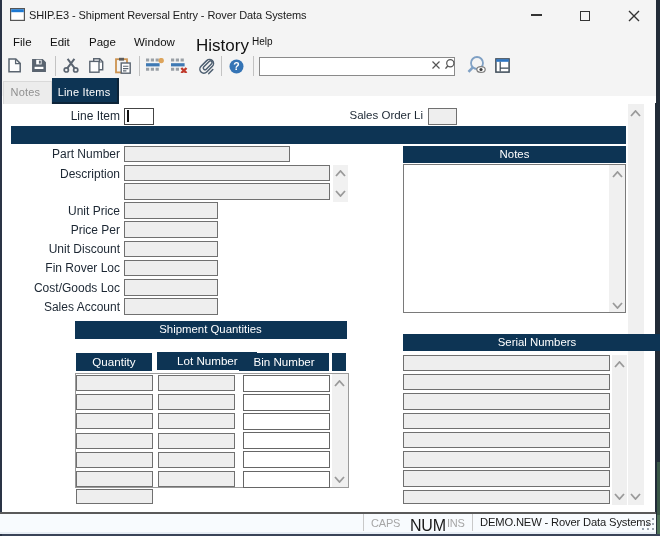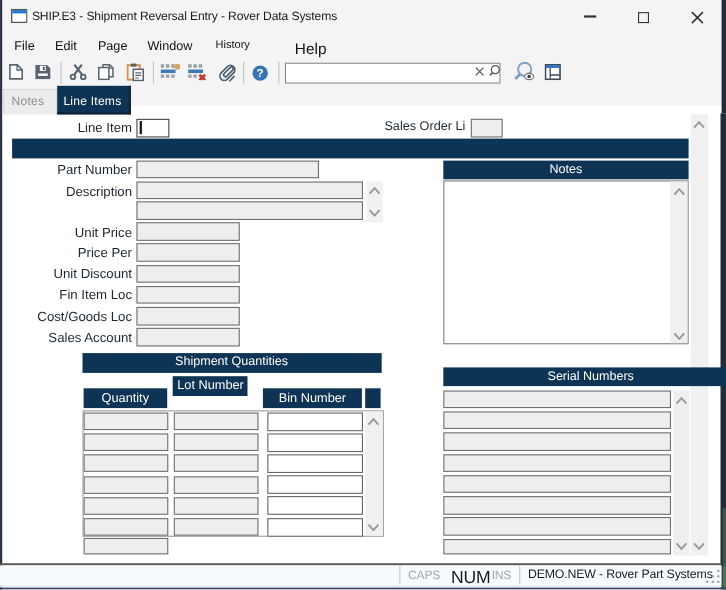--- a/index.html
+++ b/index.html
@@ -9,22 +9,22 @@
 <div class="lbl" style="left:29px;top:9px;text-align:left;font-size:11px;letter-spacing:-0.1px;color:#1a1a1a">SHIP.E3 - Shipment Reversal Entry - Rover Data Systems</div>
 <div style="left:531px;top:14px;width:11px;height:1.5px;background:#333"></div>
 <div style="left:580px;top:10.5px;width:10px;height:10px;border:1.4px solid #333"></div>
 <svg style="position:absolute;left:628px;top:9.5px" width="12" height="12">
     <path d="M1,1 L11,11 M11,1 L1,11" stroke="#333" stroke-width="1.4"></path>
   </svg>
 <div class="lbl" style="left:13px;top:36px;text-align:left;color:#111;font-size:11.5px">File</div>
 <div class="lbl" style="left:50px;top:36px;text-align:left;color:#111;font-size:11.5px">Edit</div>
 <div class="lbl" style="left:89px;top:36px;text-align:left;color:#111;font-size:11.5px">Page</div>
 <div class="lbl" style="left:134px;top:36px;text-align:right;color:#111;font-size:11.5px">Window</div>
-<div class="lbl" style="left:196px;top:36px;text-align:center;color:#111;font-size:10px">History</div>
-<div class="lbl" style="left:268px;top:36px;text-align:left;color:#111;font-size:14px">Help</div>
+<div class="lbl" style="left:196px;top:36px;text-align:center;color:#111;font-size:17px">History</div>
+<div class="lbl" style="left:252px;top:36px;text-align:left;color:#111;font-size:10px">Help</div>
 <div style="left:55px;top:56px;width:1px;height:20px;background:#c3c3c3"></div>
 <div style="left:139px;top:56px;width:1px;height:20px;background:#c3c3c3"></div>
 <div style="left:221px;top:56px;width:1px;height:20px;background:#c3c3c3"></div>
 <div style="left:253px;top:56px;width:1px;height:20px;background:#c3c3c3"></div>
 <svg style="position:absolute;left:8px;top:58px" width="13" height="15">
     <path d="M1,1 h6.8 l4.4,4.4 v8.3 h-11.2 z" fill="#fdfdfd" stroke="#5a6470" stroke-width="1.5"></path>
     <path d="M7.6,1.2 l0,4.4 l4.6,0" fill="none" stroke="#5a6470" stroke-width="1.3"></path>
   </svg>
 <svg style="position:absolute;left:32px;top:59px" width="14" height="13">
     <path d="M0.8,0.8 h9.6 l2.8,2.8 v8.6 h-12.4 z" fill="#5a6470" stroke="#5a6470" stroke-width="1.5"></path>
@@ -126,38 +126,38 @@
   </svg>
 <svg style="position:absolute;left:334.5px;top:189.5px" width="11" height="7">
     <polyline points="1,1 5.5,6 10,1" fill="none" stroke="#9a9a9a" stroke-width="1.8"></polyline>
   </svg>
 <div class="lbl" style="left:20px;top:203.7px;width:100px">Unit Price</div>
 <div class="fld" style="left:123.5px;top:202.2px;width:94px;height:16.5px"></div>
 <div class="lbl" style="left:20px;top:222.9px;width:100px">Price Per</div>
 <div class="fld" style="left:123.5px;top:221.4px;width:94px;height:16.5px"></div>
 <div class="lbl" style="left:20px;top:242.1px;width:100px">Unit Discount</div>
 <div class="fld" style="left:123.5px;top:240.6px;width:94px;height:16.5px"></div>
-<div class="lbl" style="left:20px;top:261.3px;width:100px">Fin Item Loc</div>
+<div class="lbl" style="left:20px;top:261.3px;width:100px">Fin Rover Loc</div>
 <div class="fld" style="left:123.5px;top:259.8px;width:94px;height:16.5px"></div>
 <div class="lbl" style="left:20px;top:280.5px;width:100px">Cost/Goods Loc</div>
 <div class="fld" style="left:123.5px;top:279.0px;width:94px;height:16.5px"></div>
 <div class="lbl" style="left:20px;top:299.7px;width:100px">Sales Account</div>
 <div class="fld" style="left:123.5px;top:298.2px;width:94px;height:16.5px"></div>
 <div class="navy hdr" style="left:403px;top:145.5px;width:223px;height:17px;line-height:17px;font-size:11.4px">Notes</div>
 <div style="left:403px;top:163.5px;width:223px;height:149.5px;background:#fff;border:1px solid #7a7a7a"></div>
 <div class="sb" style="left:609px;top:164.5px;width:16px;height:147.5px;background:#f0f0f0"></div>
 <svg style="position:absolute;left:611.5px;top:171px" width="11" height="7">
     <polyline points="1,6 5.5,1 10,6" fill="none" stroke="#9a9a9a" stroke-width="1.8"></polyline>
   </svg>
 <svg style="position:absolute;left:611.5px;top:302px" width="11" height="7">
     <polyline points="1,1 5.5,6 10,1" fill="none" stroke="#9a9a9a" stroke-width="1.8"></polyline>
   </svg>
 <div class="navy hdr" style="left:74.5px;top:321px;width:272px;height:17.5px;line-height:17.5px;font-size:11.4px">Shipment Quantities</div>
 <div class="navy hdr" style="left:75.5px;top:352.8px;width:76.8px;height:17.8px;line-height:17.8px;font-size:11.6px">Quantity</div>
-<div class="navy hdr" style="left:157.4px;top:342px;width:68px;height:17.8px;line-height:17.8px;font-size:11.6px">Lot Number</div>
+<div class="navy hdr" style="left:157.4px;top:352px;width:100px;height:17.8px;line-height:17.8px;font-size:11.6px">Lot Number</div>
 <div class="navy hdr" style="left:239.2px;top:352.8px;width:89.7px;height:17.8px;line-height:17.8px;font-size:11.6px">Bin Number</div>
 <div class="navy hdr" style="left:332.2px;top:352.8px;width:14.3px;height:17.8px;line-height:17.8px;font-size:11.6px"></div>
 <div style="left:74.5px;top:372.5px;width:274px;height:115px;background:#fff;border:1px solid #9a9a9a"></div>
 <div class="fld" style="left:76px;top:375.0px;width:76.5px;height:16px"></div>
 <div class="fld" style="left:158px;top:375.0px;width:76.5px;height:16px"></div>
 <div style="left:242.8px;top:374.5px;width:87px;height:17px;background:#fff;border:1px solid #666"></div>
 <div class="fld" style="left:76px;top:394.2px;width:76.5px;height:16px"></div>
 <div class="fld" style="left:158px;top:394.2px;width:76.5px;height:16px"></div>
 <div style="left:242.8px;top:393.7px;width:87px;height:17px;background:#fff;border:1px solid #666"></div>
 <div class="fld" style="left:76px;top:413.4px;width:76.5px;height:16px"></div>
@@ -197,20 +197,20 @@
     <polyline points="1,1 5.5,6 10,1" fill="none" stroke="#9a9a9a" stroke-width="1.8"></polyline>
   </svg>
 <div style="left:0;top:512px;width:656px;height:1.6px;background:#5a5a5a"></div>
 <div style="left:0;top:513.6px;width:656px;height:18.4px;background:#f8fbfe"></div>
 <div style="left:0;top:532px;width:656px;height:2px;background:#e8eef5"></div>
 <div style="left:363px;top:514px;width:1px;height:17px;background:#c9c9c9"></div>
 <div style="left:472px;top:514px;width:1px;height:17px;background:#c9c9c9"></div>
 <div class="lbl" style="left:371px;top:517px;text-align:left;color:#a6a6a6;font-size:11px;letter-spacing:-0.2px">CAPS</div>
 <div class="lbl" style="left:410px;top:517px;text-align:left;color:#1a1a1a;font-size:16px;letter-spacing:-0.2px">NUM</div>
 <div class="lbl" style="left:447px;top:517px;text-align:left;color:#a6a6a6;font-size:11px;letter-spacing:-0.2px">INS</div>
-<div class="lbl" style="left:480px;top:516px;text-align:left;color:#1a1a1a;font-size:11.2px;letter-spacing:-0.15px">DEMO.NEW - Rover Part Systems</div>
+<div class="lbl" style="left:480px;top:516px;text-align:left;color:#1a1a1a;font-size:11.2px;letter-spacing:-0.15px">DEMO.NEW - Rover Data Systems</div>
 <svg style="position:absolute;left:640px;top:516px" width="16" height="16">
     <rect x="12" y="12" width="2" height="2" fill="#9aa4ae"></rect>
     <rect x="12" y="7" width="2" height="2" fill="#9aa4ae"></rect>
     <rect x="7" y="12" width="2" height="2" fill="#9aa4ae"></rect>
     <rect x="12" y="2" width="2" height="2" fill="#9aa4ae"></rect>
     <rect x="7" y="7" width="2" height="2" fill="#9aa4ae"></rect>
     <rect x="2" y="12" width="2" height="2" fill="#9aa4ae"></rect>
   </svg>
 </body></html>

